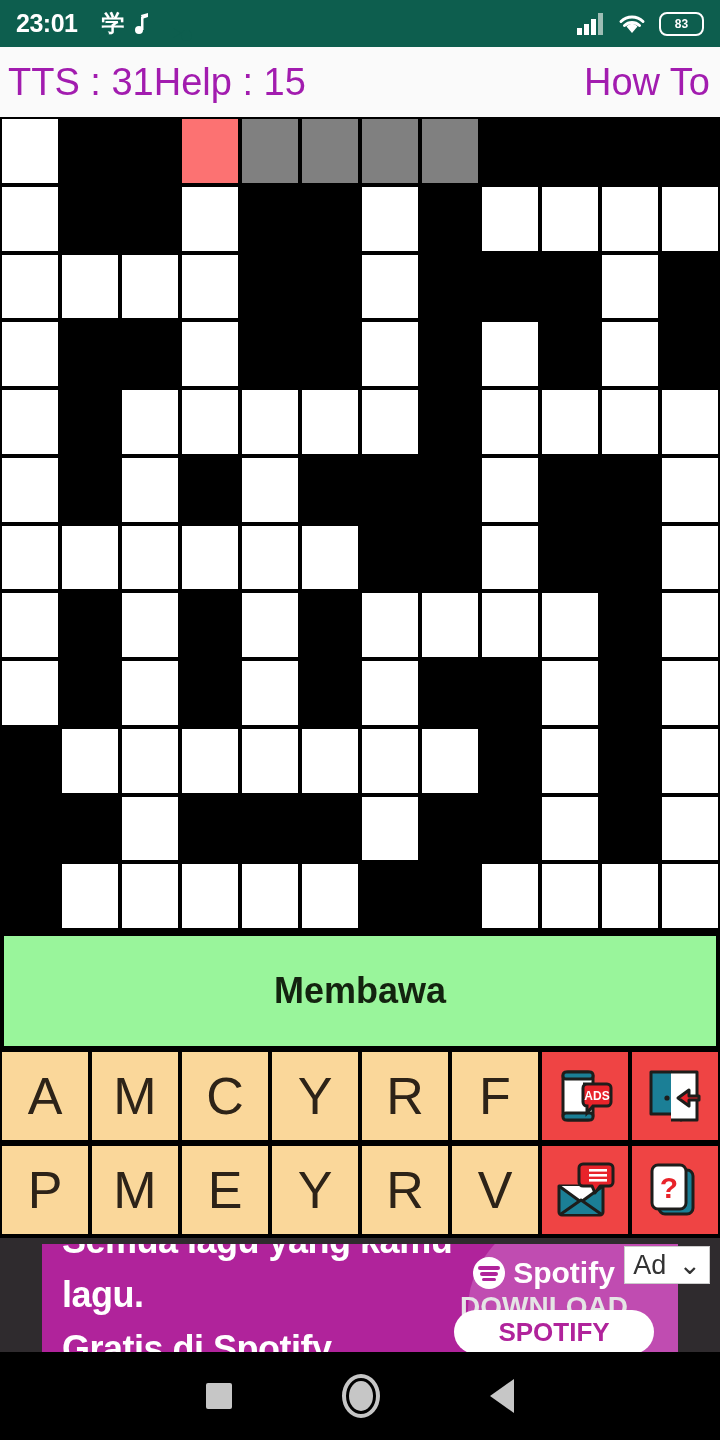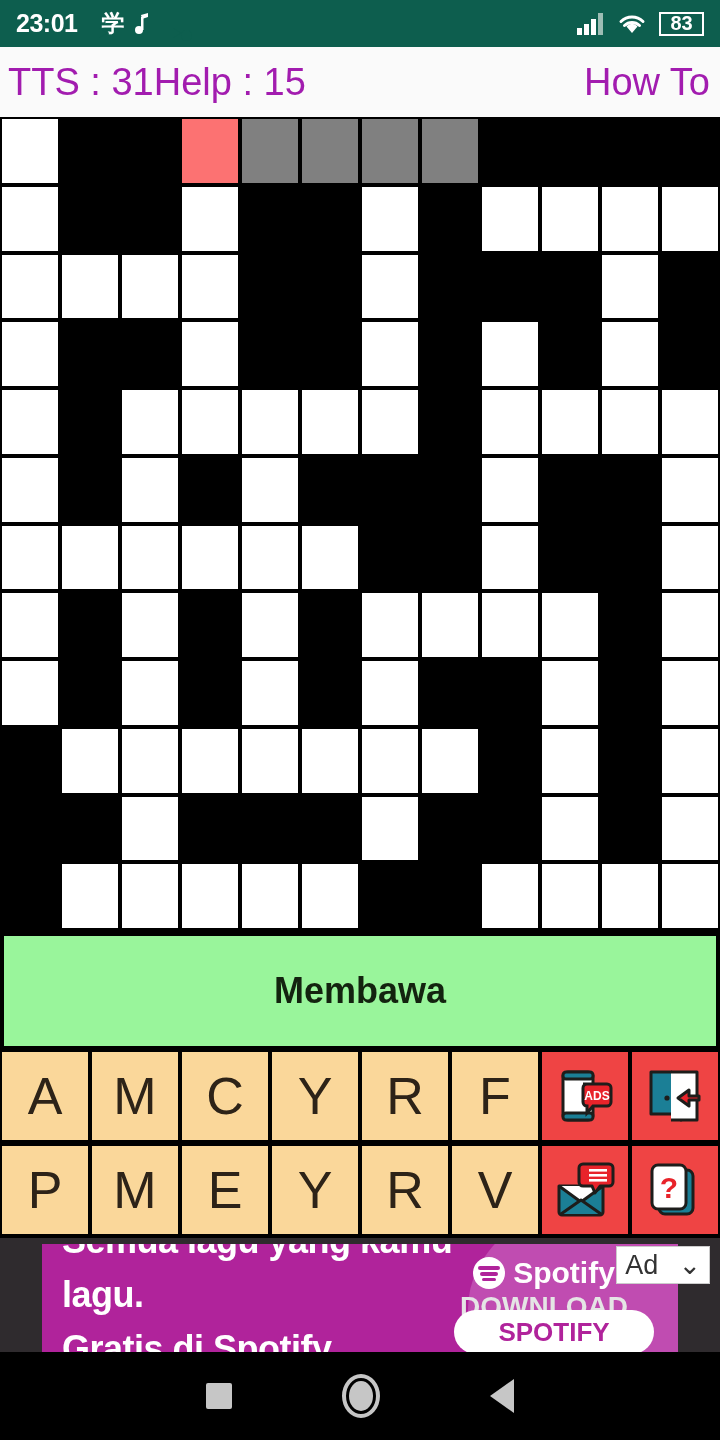--- a/index.html
+++ b/index.html
@@ -22,22 +22,22 @@
   .sb-right{display:flex;align-items:center;gap:13px;}
   .ico{display:inline-block;line-height:0;}
   .yt{width:25px;height:18px;background:#fff;border-radius:4px;position:relative;}
   .yt:after{content:"";position:absolute;left:9px;top:4px;width:0;height:0;
     border-left:8px solid #0d5e4e;border-top:5px solid transparent;border-bottom:5px solid transparent;}
   .cjk{font-size:23px;line-height:23px;font-family:"DejaVu Sans",sans-serif;font-weight:bold;}
   .chrome{width:23px;height:23px;border-radius:50%;background:#fff;position:relative;}
   .chrome:after{content:"";position:absolute;left:6px;top:6px;width:11px;height:11px;
     border-radius:50%;background:#0d5e4e;}
   .batt{
-    min-width:45px;height:24px;border:2.5px solid #fff;border-radius:0;
-    display:flex;align-items:center;justify-content:center;font-size:20px;font-weight:bold;
+    min-width:45px;height:24px;border:2.5px solid #fff;border-radius:8px;
+    display:flex;align-items:center;justify-content:center;font-size:12px;font-weight:bold;
     padding:0 4px;box-sizing:border-box;
   }
 
   
   .header{
     position:absolute;left:0;top:47px;width:720px;height:70px;background:#fafafa;
     display:flex;align-items:center;box-sizing:border-box;padding:0 8px;
   }
   .hd-item{font-size:38px;color:#a21caf;white-space:nowrap;}
   .hd-tts{flex:0 0 auto;}
@@ -107,21 +107,21 @@
   .ad-dl{
     margin-top:2px;color:#e5e5e5;font-size:28px;font-weight:bold;line-height:30px;
   }
   .ad-pill{
     position:absolute;right:24px;top:66px;width:200px;height:44px;border-radius:22px;
     background:#fff;color:#b0239b;font-size:26px;font-weight:bold;
     display:flex;align-items:center;justify-content:center;
   }
   .ad-badge{
     position:absolute;right:10px;top:8px;background:#fff;color:#333;
-    font-size:27px;padding:2px 8px;display:flex;align-items:center;gap:20px;
+    font-size:27px;padding:2px 8px;display:flex;align-items:center;gap:12px;
     border:1px solid #ccc;
   }
 
   
   .navbar{
     position:absolute;left:0;top:1352px;width:720px;height:88px;background:#000;
     display:flex;align-items:center;justify-content:center;gap:110px;
   }
   .nav-sq{width:26px;height:26px;background:#c6c6c6;border-radius:2px;}
   .nav-home{width:38px;height:44px;border:4px solid #c6c6c6;border-radius:50%;

